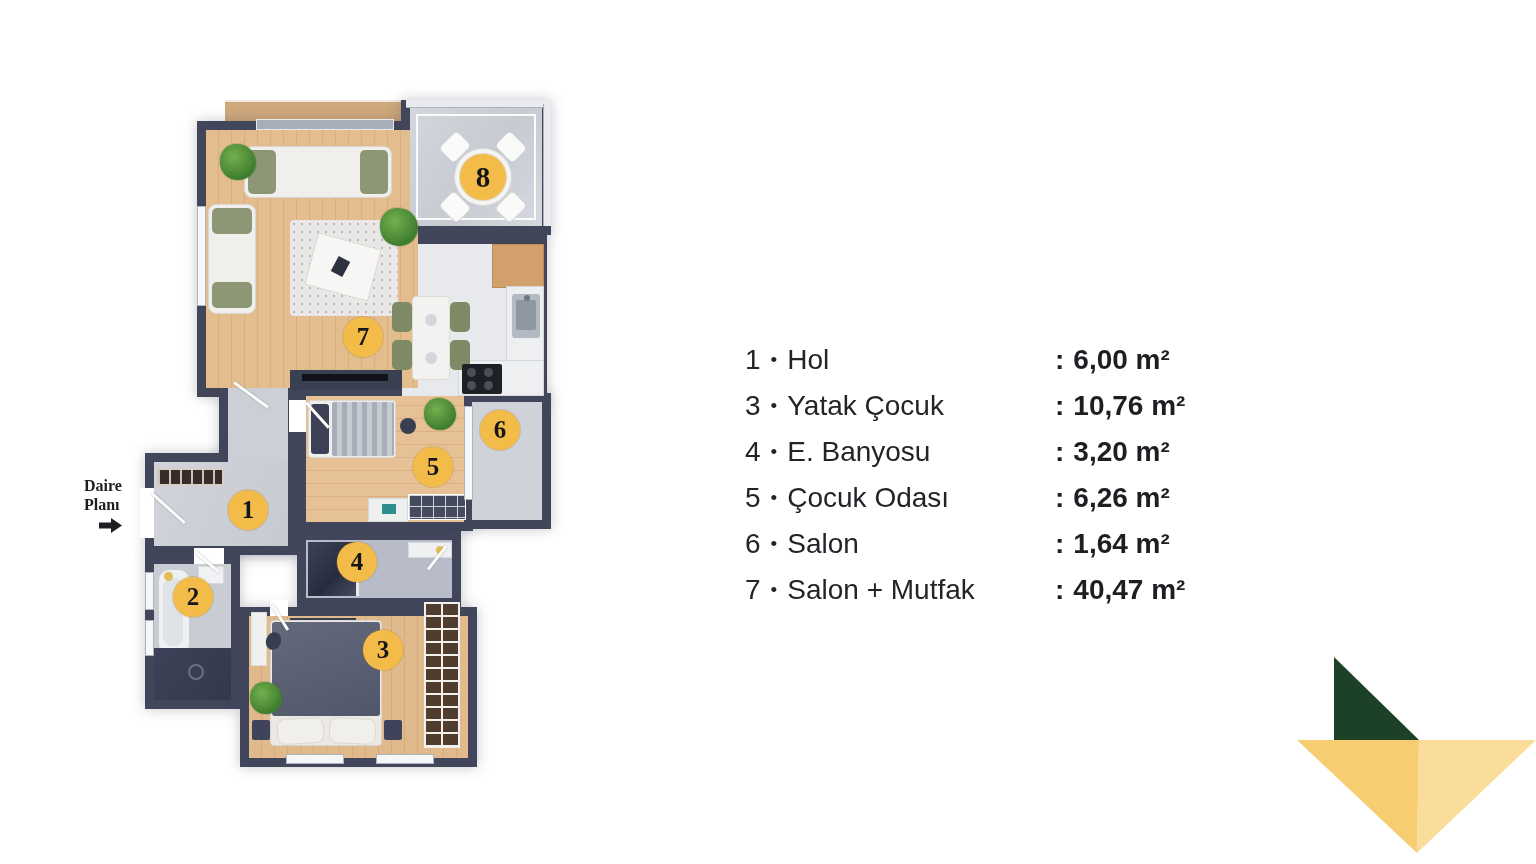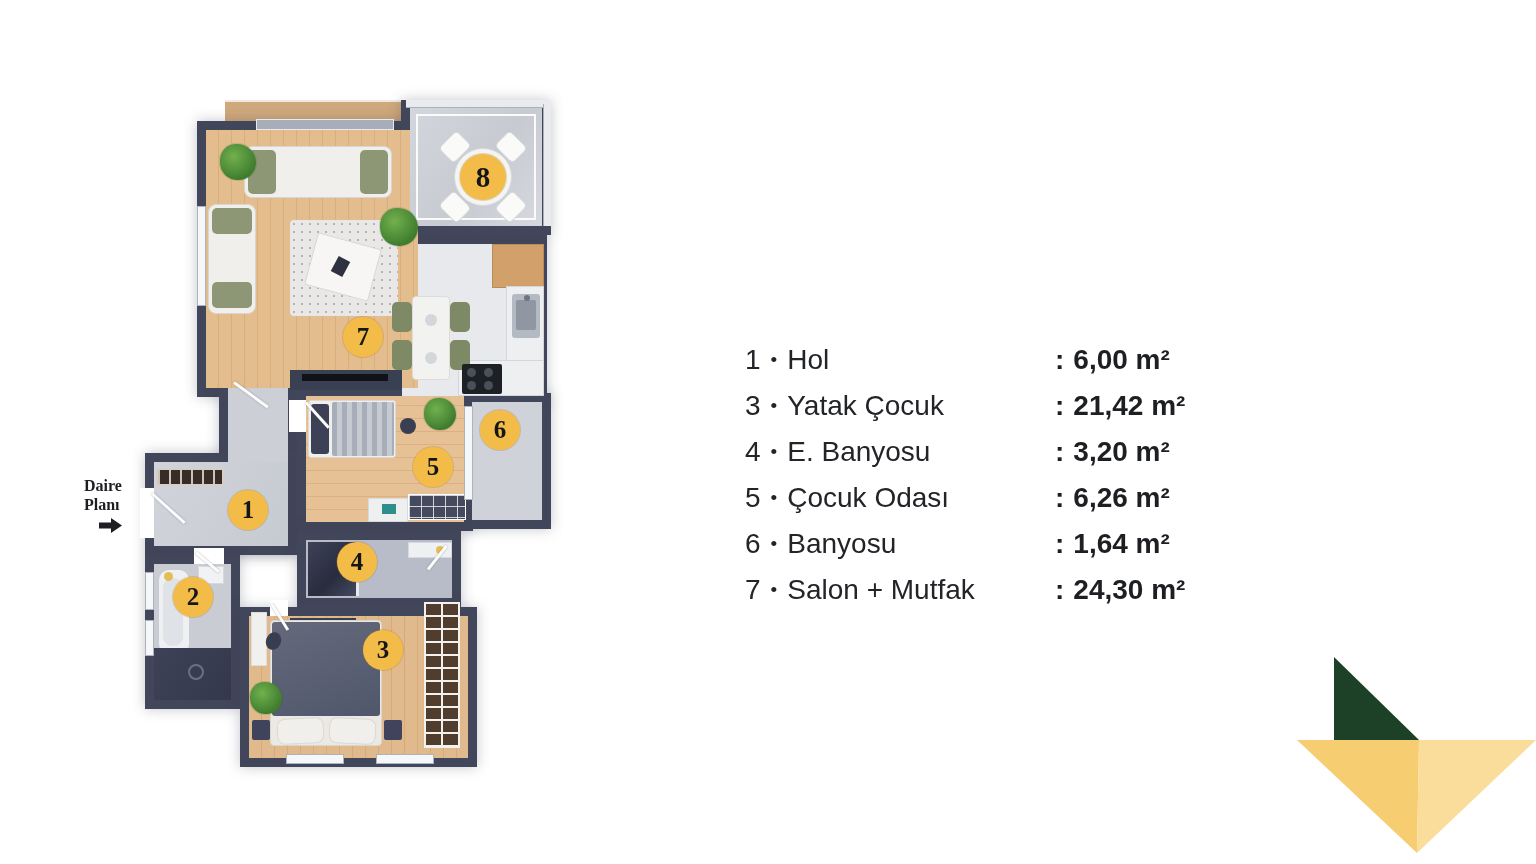--- a/index.html
+++ b/index.html
@@ -341,37 +341,37 @@
   </div>
 
 
   <div class="legend">
     <div class="legend-row">
       <span class="l-num">1</span><span class="l-sep">•</span><span class="l-name">Hol</span>
       <span class="l-val"><span>:</span><span class="l-area">6,00 m²</span></span>
     </div>
     <div class="legend-row">
       <span class="l-num">3</span><span class="l-sep">•</span><span class="l-name">Yatak Çocuk</span>
-      <span class="l-val"><span>:</span><span class="l-area">21,42 m²</span></span>
+      <span class="l-val"><span>:</span><span class="l-area">10,76 m²</span></span>
     </div>
     <div class="legend-row">
       <span class="l-num">4</span><span class="l-sep">•</span><span class="l-name">E. Banyosu</span>
       <span class="l-val"><span>:</span><span class="l-area">3,20 m²</span></span>
     </div>
     <div class="legend-row">
       <span class="l-num">5</span><span class="l-sep">•</span><span class="l-name">Çocuk Odası</span>
       <span class="l-val"><span>:</span><span class="l-area">6,26 m²</span></span>
     </div>
     <div class="legend-row">
-      <span class="l-num">6</span><span class="l-sep">•</span><span class="l-name">Banyosu</span>
+      <span class="l-num">6</span><span class="l-sep">•</span><span class="l-name">Salon</span>
       <span class="l-val"><span>:</span><span class="l-area">1,64 m²</span></span>
     </div>
     <div class="legend-row">
       <span class="l-num">7</span><span class="l-sep">•</span><span class="l-name">Salon + Mutfak</span>
-      <span class="l-val"><span>:</span><span class="l-area">24,30 m²</span></span>
+      <span class="l-val"><span>:</span><span class="l-area">40,47 m²</span></span>
     </div>
   </div>
 
   <div class="deco">
     <svg width="240" height="207" viewBox="0 0 240 207">
       <polygon points="38,0 38,83 123,83" fill="#1D4126"></polygon>
       <polygon points="1,83 123,83 121,196" fill="#F7CD72"></polygon>
       <polygon points="123,83 240,83 121,196" fill="#FADC9B"></polygon>
     </svg>
   </div>

